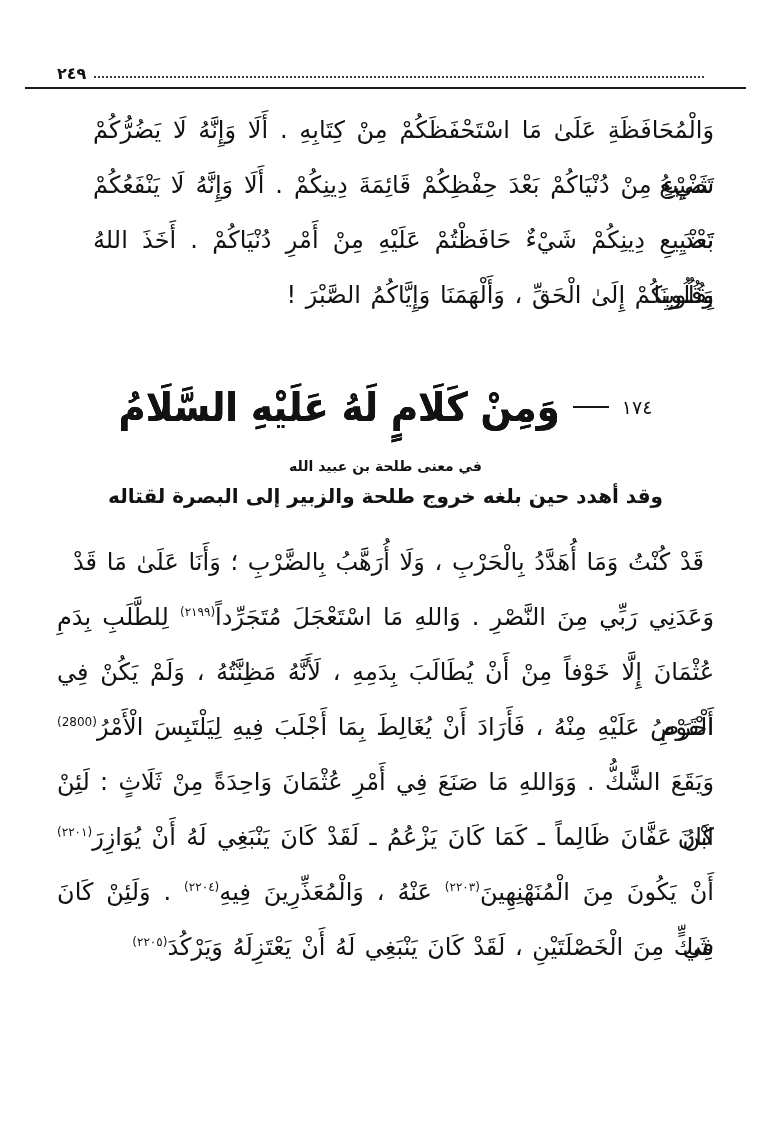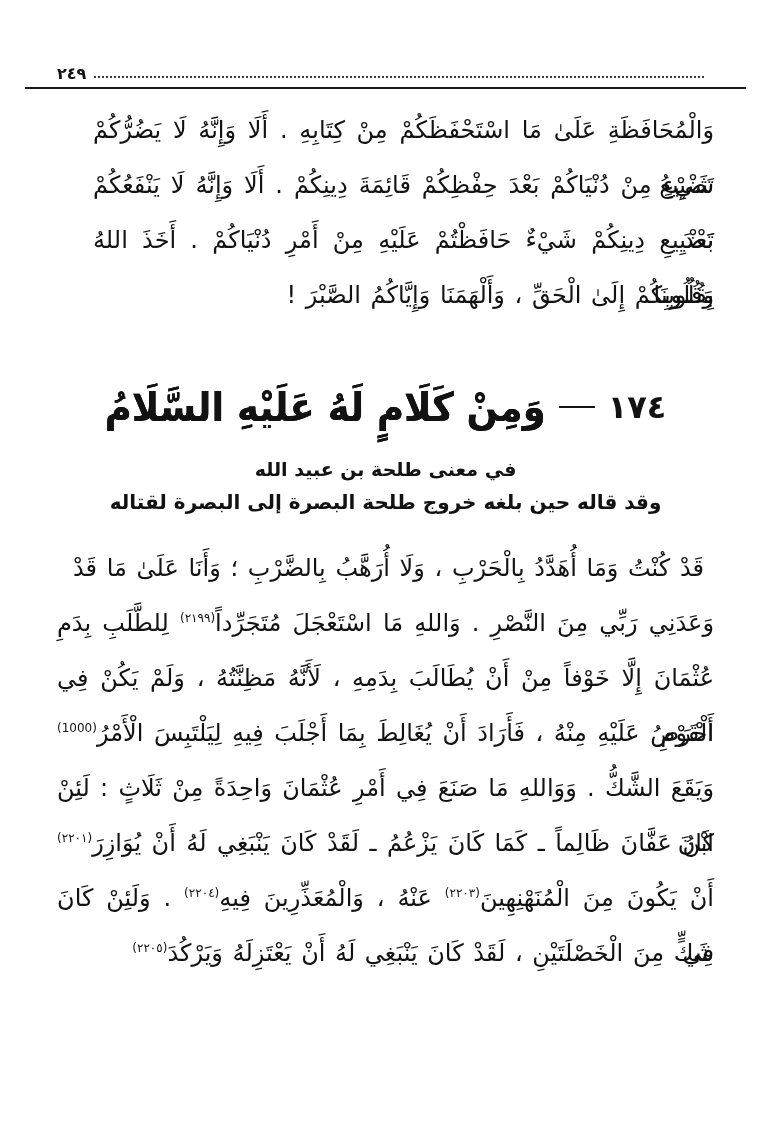--- a/index.html
+++ b/index.html
@@ -84,43 +84,43 @@
   
   .section-head {
     margin-top: 50px;
     display: flex;
     justify-content: center;
     align-items: center;
     gap: 13px;
     height: 68px;
   }
   .section-number {
-    font-size: 32px;
-    font-weight: bold;
+    font-size: 19px;
+    font-weight: normal;
     letter-spacing: 2px;
   }
   .section-dash {
     width: 36px;
     height: 2px;
     background: #151515;
   }
   .calligraphy {
     font-size: 37px;
     font-weight: bold;
     letter-spacing: -1px;
     transform: scaleY(1.08);
     text-shadow: 0 0 0.6px #000;
     white-space: nowrap;
   }
 
   .subtitle {
     text-align: center;
     font-weight: bold;
   }
-  .subtitle1 { font-size: 19px; margin-top: 17px; }
+  .subtitle1 { font-size: 14px; margin-top: 17px; }
   .subtitle2 { font-size: 20px; margin-top: 10px; }
 </style>
 </head>
 <body>
 
 <div class="page">
 
   <div class="page-header">
     <div class="leader"></div>
     <div class="page-number">٢٤٩</div>
@@ -135,26 +135,26 @@
     </div>
 
   <div class="section-head">
     <div class="section-number">١٧٤</div>
     <div class="section-dash"></div>
     <div class="calligraphy">وَمِنْ كَلَامٍ لَهُ عَلَيْهِ السَّلَامُ</div>
   </div>
 
   <div class="subtitle subtitle1">في معنى طلحة بن عبيد الله</div>
 
-  <div class="subtitle subtitle2">وقد قاله حين بلغه خروج طلحة البصرة إلى البصرة لقتاله</div>
+  <div class="subtitle subtitle2">وقد أهدد حين بلغه خروج طلحة والزبير إلى البصرة لقتاله</div>
 
   <div class="para para2">
       <div class="line">قَدْ كُنْتُ وَمَا أُهَدَّدُ بِالْحَرْبِ ، وَلَا أُرَهَّبُ بِالضَّرْبِ ؛ وَأَنَا عَلَىٰ مَا قَدْ</div>
       <div class="line">وَعَدَنِي رَبِّي مِنَ النَّصْرِ . وَاللهِ مَا اسْتَعْجَلَ مُتَجَرِّداً<sup class="fn">(٢١٩٩)</sup> لِلطَّلَبِ بِدَمِ</div>
       <div class="line">عُثْمَانَ إِلَّا خَوْفاً مِنْ أَنْ يُطَالَبَ بِدَمِهِ ، لَأَنَّهُ مَظِنَّتُهُ ، وَلَمْ يَكُنْ فِي الْقَوْمِ</div>
-      <div class="line">أَحْرَصُ عَلَيْهِ مِنْهُ ، فَأَرَادَ أَنْ يُغَالِطَ بِمَا أَجْلَبَ فِيهِ لِيَلْتَبِسَ الْأَمْرُ<sup class="fn">(1000)</sup></div>
+      <div class="line">أَحْرَصُ عَلَيْهِ مِنْهُ ، فَأَرَادَ أَنْ يُغَالِطَ بِمَا أَجْلَبَ فِيهِ لِيَلْتَبِسَ الْأَمْرُ<sup class="fn">(2800)</sup></div>
       <div class="line">وَيَقَعَ الشَّكُّ . وَوَاللهِ مَا صَنَعَ فِي أَمْرِ عُثْمَانَ وَاحِدَةً مِنْ ثَلَاثٍ : لَئِنْ كَانَ</div>
       <div class="line">ابْنُ عَفَّانَ ظَالِماً ـ كَمَا كَانَ يَزْعُمُ ـ لَقَدْ كَانَ يَنْبَغِي لَهُ أَنْ يُوَازِرَ<sup class="fn">(٢٢٠١)</sup></div>
       <div class="line">أَنْ يَكُونَ مِنَ الْمُنَهْنِهِينَ<sup class="fn">(٢٢٠٣)</sup> عَنْهُ ، وَالْمُعَذِّرِينَ فِيهِ<sup class="fn">(٢٢٠٤)</sup> . وَلَئِنْ كَانَ فِي</div>
       <div class="line last">شَكٍّ مِنَ الْخَصْلَتَيْنِ ، لَقَدْ كَانَ يَنْبَغِي لَهُ أَنْ يَعْتَزِلَهُ وَيَرْكُدَ<sup class="fn">(٢٢٠٥)</sup></div>
     </div>
 
 </div>
 
 </body></html>

